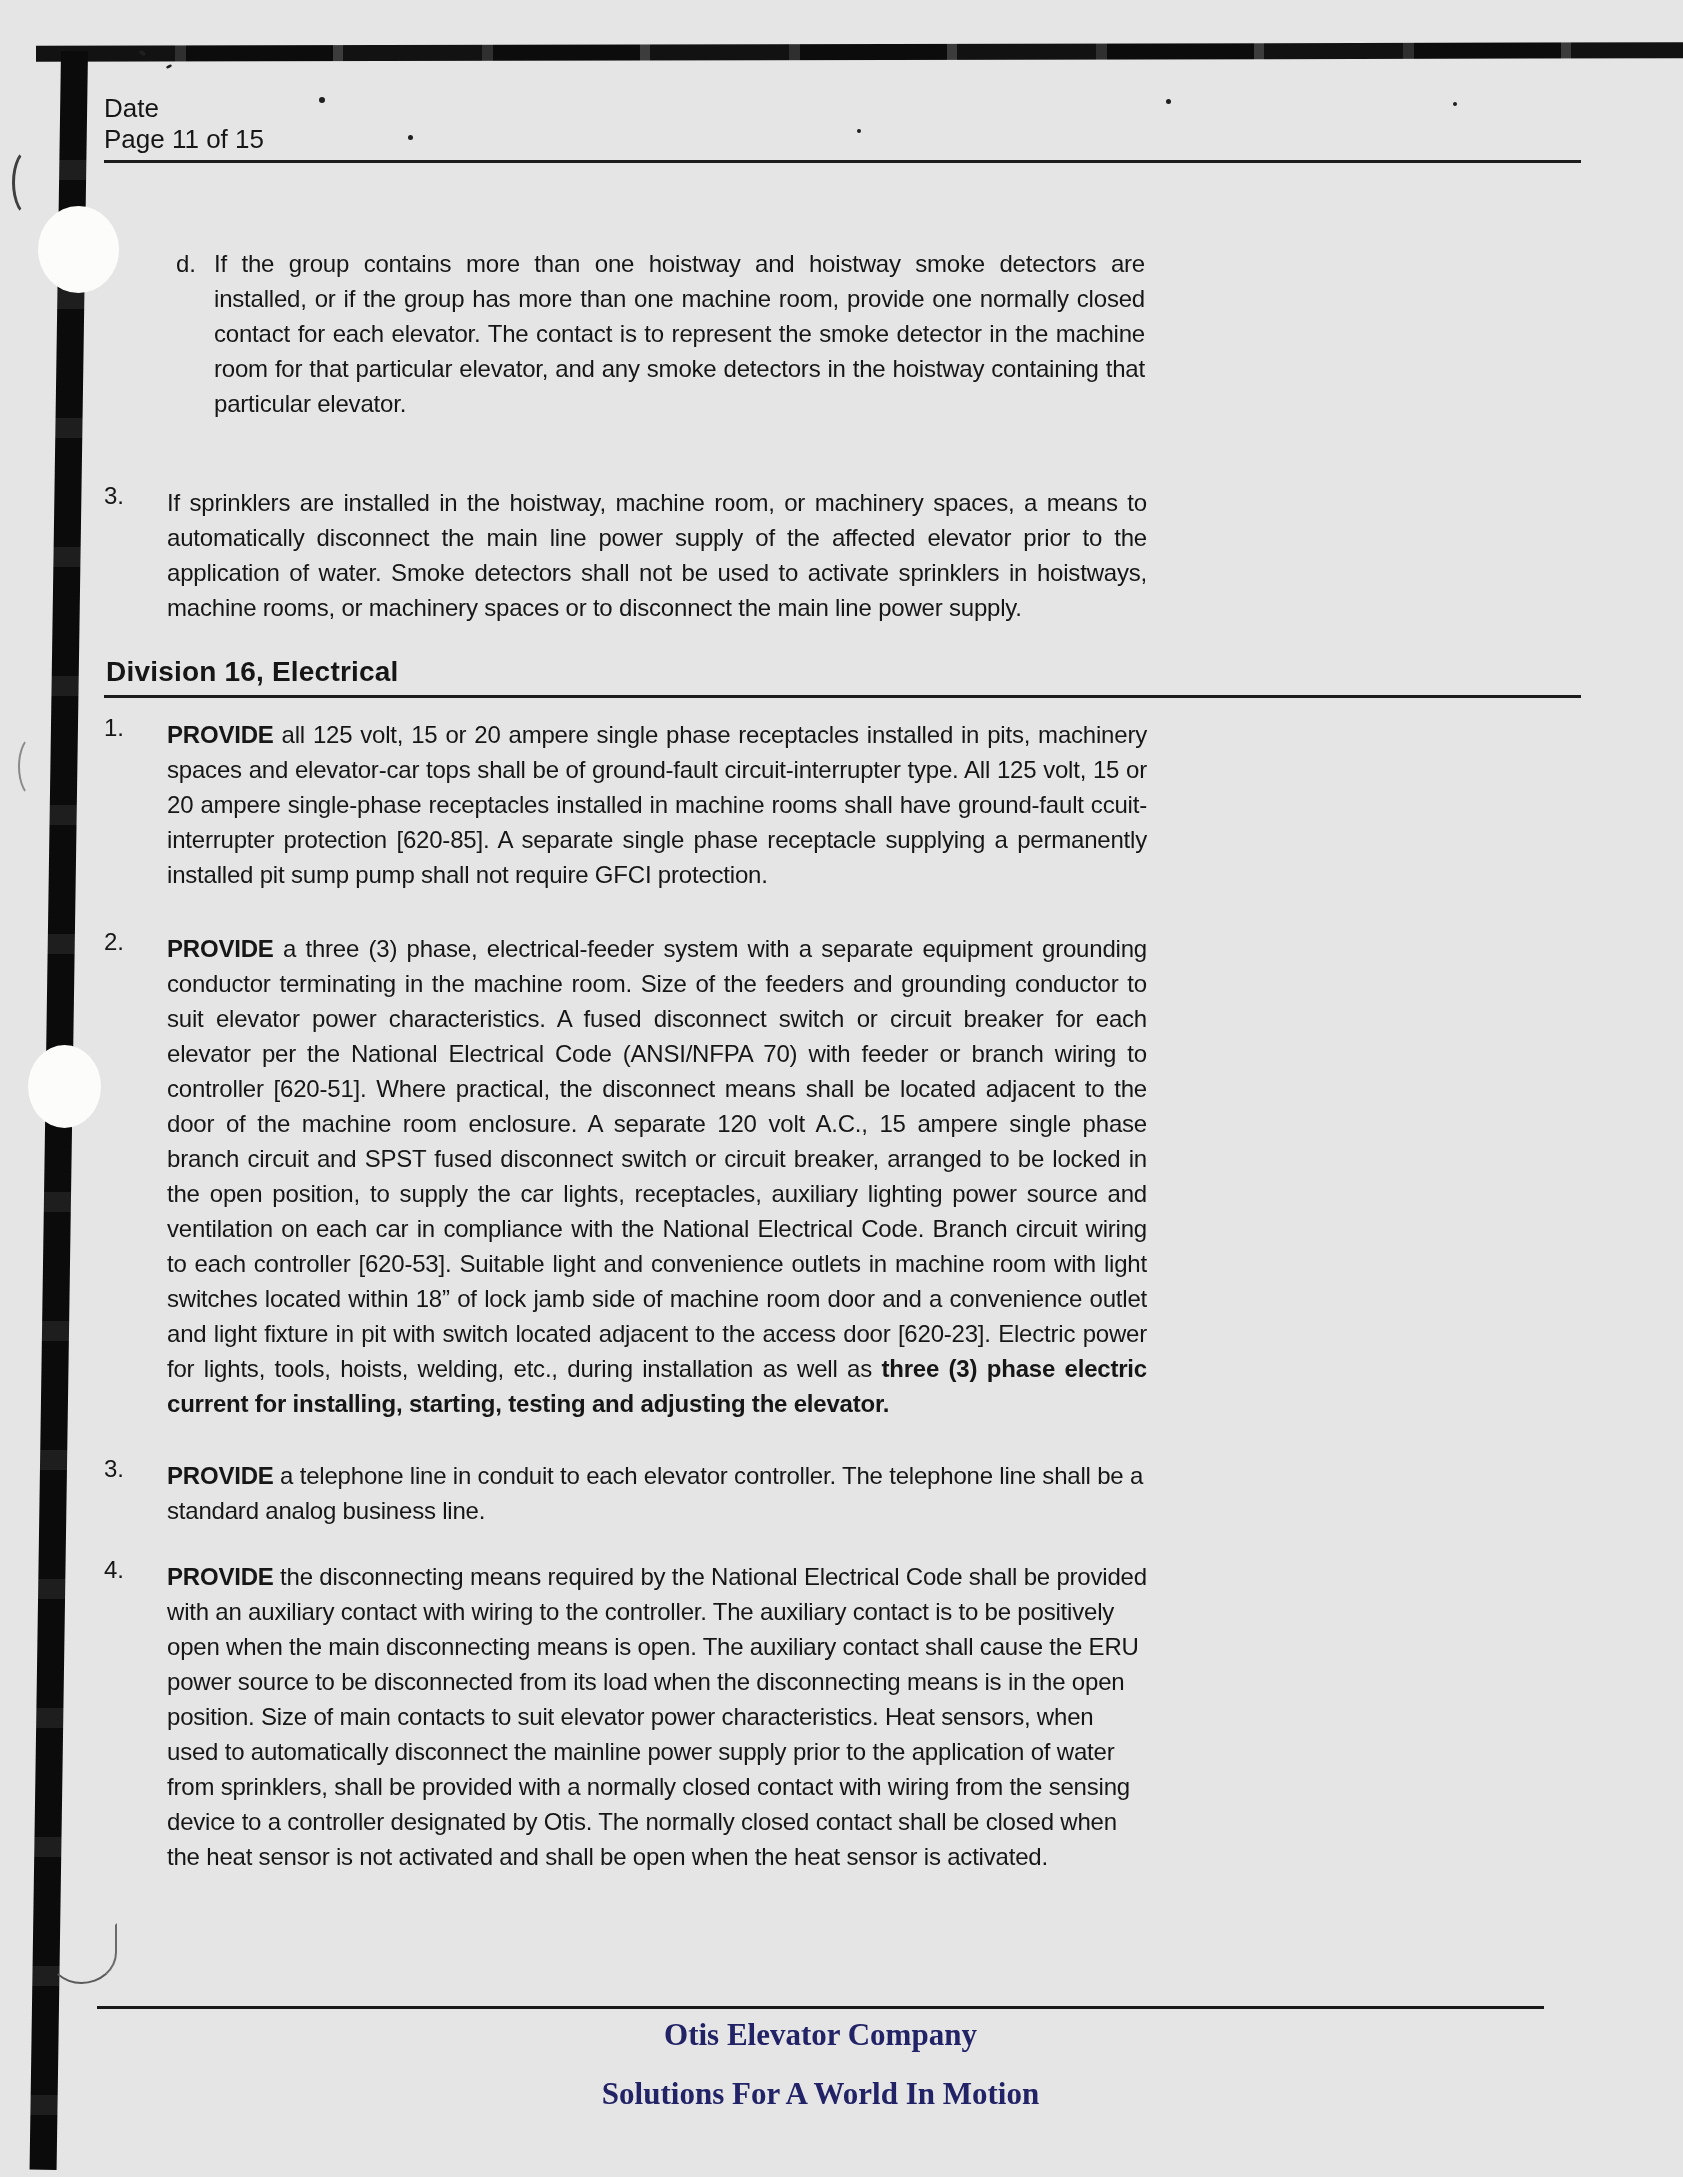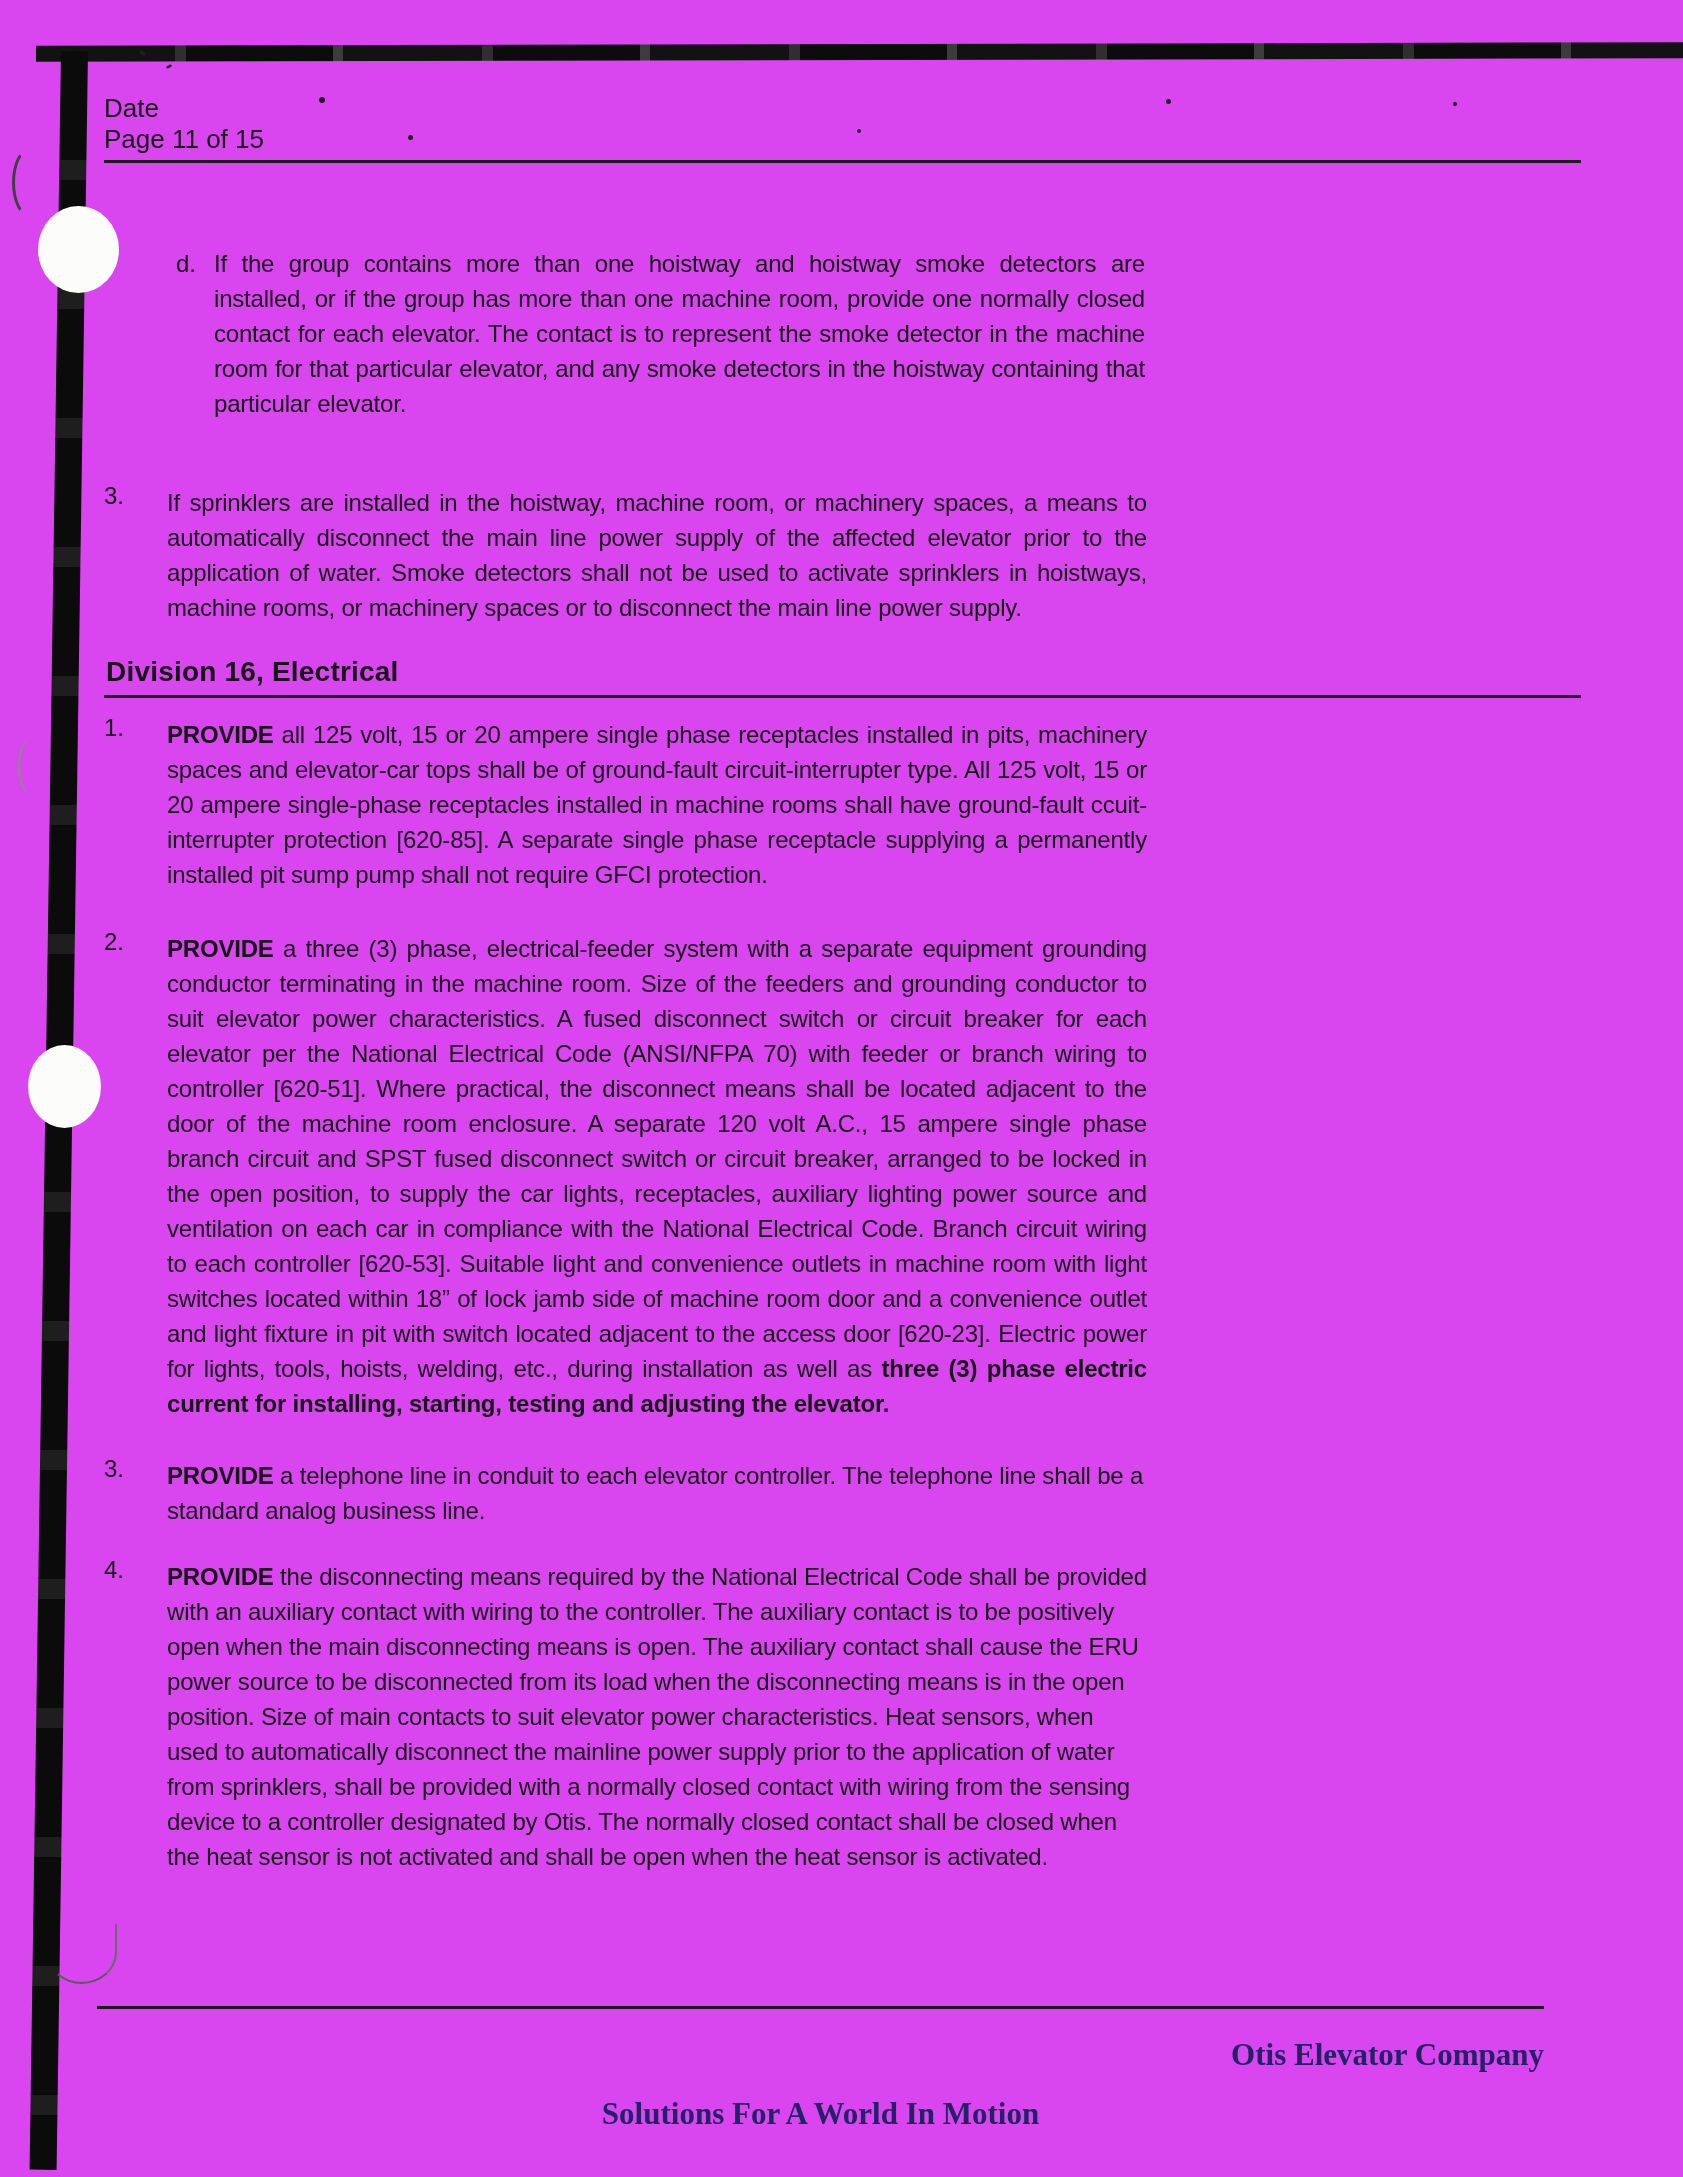--- a/index.html
+++ b/index.html
@@ -1,18 +1,18 @@
 <!DOCTYPE html>
 <html><head>
 <meta charset="utf-8">
 <style>
   html,body { margin:0; padding:0; background:#ffffff; }
   .page {
     position:relative; width:1683px; height:2177px;
-    background:#d946ef; overflow:hidden;
+    background:#e5e5e5; overflow:hidden;
     font-family:"Liberation Sans", sans-serif;
     color:#161616;
   }
 
   
   .scan-top-band {
     position:absolute; left:36px; top:44px; width:1647px; height:16px;
     background:repeating-linear-gradient(90deg,#121212 0 139px,#2f2f2f 139px 150px,#0c0c0c 150px 297px,#3c3c3c 297px 307px);
     transform:rotate(-0.12deg);
   }
@@ -79,21 +79,21 @@
   .lead-bold { font-weight:bold; }
   .tail-bold { font-weight:bold; }
 
   
   .footer { position:absolute; left:97px; top:2006px; width:1447px; text-align:center; }
   .footer-rule { background:#1a1a1a; }
   .footer-company, .footer-tagline {
     font-family:"Liberation Serif", serif; font-weight:bold;
     font-size:31px; line-height:39px; color:#222266;margin-top:20px;
   }
-  .footer-company { margin-top:26px;text-align:right; }
+  .footer-company { margin-top:6px; }
 </style>
 </head>
 <body>
 
 <div class="page">
 
   <div class="scan-top-band"></div>
   <div class="scan-left-band"></div>
   <div class="notch notch-1"></div>
   <div class="notch notch-2"></div>

